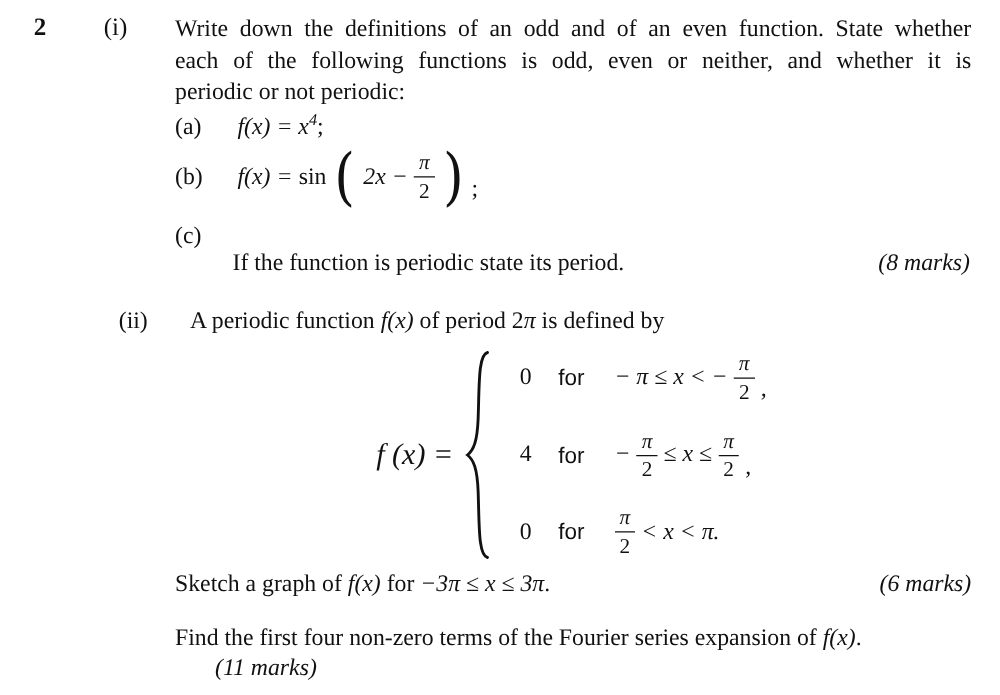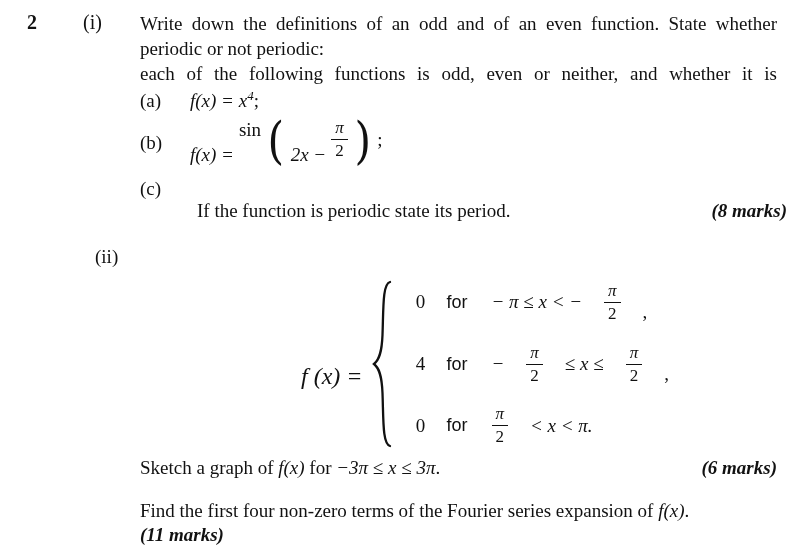--- a/index.html
+++ b/index.html
@@ -18,68 +18,68 @@
   .pi-label { left: 83px; top: 11px; font-size: 20px; }
   .intro { left: 140px; top: 11px; width: 637px; line-height: 25px; }
   .jline { display: block; text-align: justify; text-align-last: justify; }
   .jline.last { text-align-last: left; }
 
   .item { display: flex; align-items: baseline; left: 140px; }
   .item-a { top: 88px; }
   .item-b { top: 119px; align-items: center; }
   .item-c { top: 178px; }
   .ilabel { display: inline-block; width: 50px; flex: 0 0 50px; }
-  .mi { font-style: italic; margin-top: 25px; }
+  .mi { font-style: italic; }
   .up { font-style: normal; }
   .sup { font-size: 13px; font-style: italic; }
 
-  .mrow { display: inline-flex; align-items: flex-start; gap: 5px; }
+  .mrow { display: inline-flex; align-items: center; gap: 5px; }
   .bigparen {
     font-family: "DejaVu Serif", serif;
     font-size: 50px;
     line-height: 0.9;
     font-weight: normal;
     transform: scaleX(0.85);
   }
   .baseline-shift { transform: translateY(10px); }
 
   .frac { display: inline-flex; flex-direction: column; align-items: center; font-size: 17px; line-height: 1.05; }
   .frac .num { font-style: italic; padding: 0 3px 2px; }
   .frac .den { font-style: normal; border-top: 1.3px solid #111; padding: 2px 4px 0; }
 
-  .note-row { left: 197px; top: 200px; width: 590px; display: flex; justify-content: space-between; align-items: baseline; gap: 12px; }
-  .marks { font-weight: bold; font-style: italic; }
+  .note-row { left: 186px; top: 200px; width: 590px; display: flex; justify-content: space-between; align-items: baseline; gap: 12px; }
+  .marks { font-weight: normal; font-style: italic; margin-left: 32px; }
 
   .pii-row { left: 83px; top: 246px; display: flex; }
   .pii-row .plabel { display: inline-block; width: 57px; flex: 0 0 57px; margin-left: 12px; }
 
   .piecewise { left: 301px; top: 280px; display: flex; align-items: center; gap: 9px; height: 168px; }
   .plhs { font-size: 24px; }
   .prows { display: flex; flex-direction: column; justify-content: space-between; height: 164px; padding: 1px 0; }
   .prow { display: flex; align-items: center; }
   .pval { width: 22px; text-align: center; margin-left: 9px; }
   .pfor { font-family: "Liberation Sans", sans-serif; font-size: 18px; margin: 0 24px 0 15px; }
-  .pcond { display: inline-flex; align-items: center; gap: 22px; font-style: italic; text-align: center; }
+  .pcond { display: inline-flex; align-items: center; gap: 5px; font-style: italic; text-align: center; }
 
   .sketch-row { left: 140px; top: 457px; width: 637px; display: flex; justify-content: space-between; align-items: baseline; }
   .fourier-row { left: 140px; top: 500px; width: 637px; }
   .marks11-row { left: 140px; top: 524px; width: 637px; text-align: left; }
 </style>
 </head>
 <body>
 
 <div class="page">
 
   <div class="abs qnum">2</div>
   <div class="abs pi-label">(i)</div>
 
   <div class="abs intro">
     <span class="jline">Write down the definitions of an odd and of an even function. State whether</span>
+    <span class="jline">each of the following functions is odd, even or neither, and whether it is</span>
     <span class="jline last">periodic or not periodic:</span>
-    <span class="jline">each of the following functions is odd, even or neither, and whether it is</span>
   </div>
 
   <div class="abs item item-a">
     <span class="ilabel">(a)</span>
     <span>
       <span class="mi">f(x) = x</span><sup class="sup">4</sup><span class="up">;</span>
     </span>
   </div>
 
   <div class="abs item item-b">
@@ -102,20 +102,23 @@
     <span class="ilabel">(c)</span>
   </div>
 
   <div class="abs note-row">
     <span>If the function is periodic state its period.</span>
     <span class="marks">(8 marks)</span>
   </div>
 
   <div class="abs pii-row">
     <span class="plabel">(ii)</span>
+    <span>
+      <span class="up">A periodic function </span><span class="mi">f(x)</span><span class="up"> of period 2</span><span class="mi">π</span><span class="up"> is defined by</span>
+    </span>
   </div>
 
   <div class="abs piecewise">
     <span class="plhs mi">f (x) =</span>
     <svg width="20" height="168" viewBox="0 0 20 168">
       <path d="M18 2 C10.5 4 11.5 28 10.5 55 C9.8 73 7 80 2 84 C7 88 9.8 95 10.5 113 C11.5 140 10.5 164 18 166" fill="none" stroke="#111111" stroke-width="2.3" stroke-linecap="round"></path>
     </svg>
     <div class="prows">
 
       <div class="prow">

